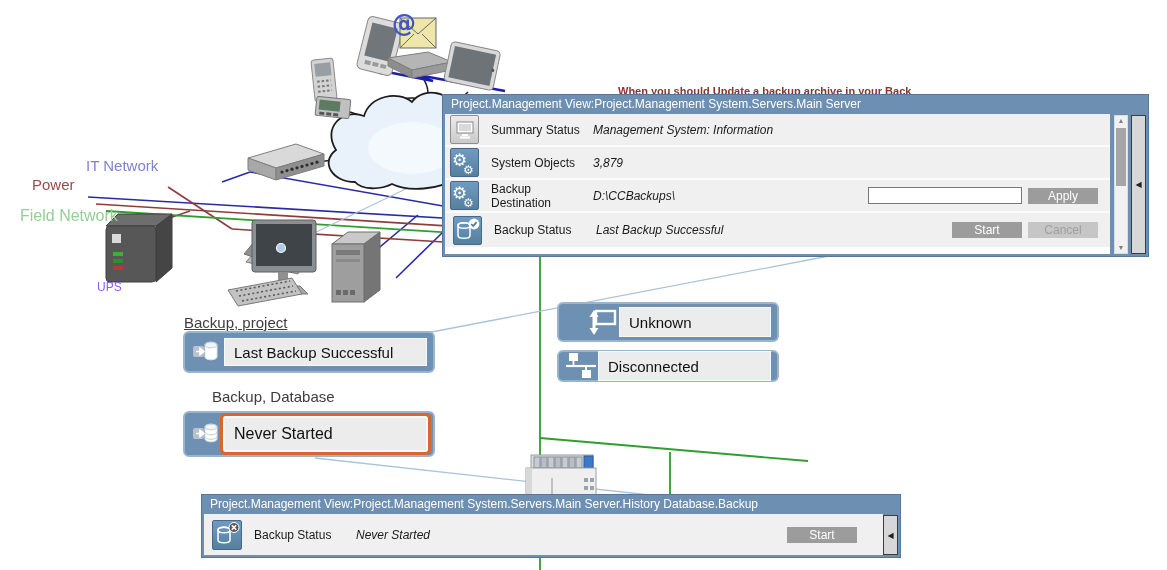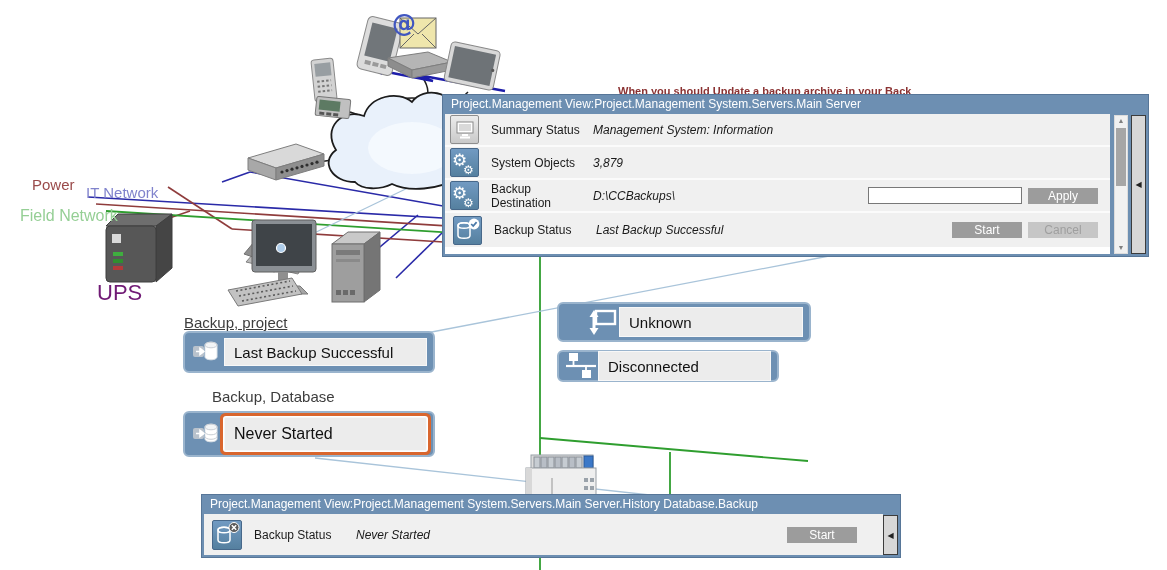--- a/index.html
+++ b/index.html
@@ -1,24 +1,24 @@
 <!DOCTYPE html>
 <html><head>
 <meta charset="utf-8">
 <style>
   html,body{margin:0;padding:0;background:#fff;}
   .stage{position:relative;width:1167px;height:570px;overflow:hidden;
          font-family:"Liberation Sans",sans-serif;background:#fff;}
   .abs{position:absolute;}
   
   .netlbl{position:absolute;font-size:15px;white-space:nowrap;}
-  .lbl-it{left:86px;top:157px;color:#8083cc;margin-top:27px;}
+  .lbl-it{left:86px;top:157px;color:#8083cc;}
   .lbl-power{left:32px;top:176px;color:#9a4a4a;}
   .lbl-field{left:20px;top:207px;color:#95cf95;font-size:16px;}
-  .lbl-ups{left:97px;top:280px;color:#701a75;font-size:22px;}
+  .lbl-ups{left:97px;top:280px;color:#8b5cf6;font-size:12px;}
   .grouplbl{position:absolute;font-size:15px;color:#3d3d3d;white-space:nowrap;}
   
   .clipnote{position:absolute;left:618px;top:83px;width:400px;height:11px;overflow:hidden;
             color:#8b3232;font-size:11px;font-weight:bold;line-height:16px;white-space:nowrap;}
   
   .sbox{position:absolute;display:flex;align-items:center;background:#6d90b3;
         border:2px solid #9ab4cd;border-radius:6px;box-sizing:border-box;padding:0 6px 0 5px;}
   .sbox .icon{flex:0 0 34px;display:flex;align-items:center;justify-content:center;}
   .sbox .val{flex:1;background:#ececec;border:1px solid #f8f8f8;color:#111;
              font-size:15px;display:flex;align-items:center;padding-left:9px;box-sizing:border-box;}
@@ -260,21 +260,21 @@
         <rect x="1" y="9" width="11" height="11" rx="2" fill="#b9c2cc"></rect>
         <path d="M4,14.5 h4 M8,11.5 l4,3 l-4,3 z" stroke="#fff" stroke-width="1.6" fill="#fff"></path>
         <path d="M13,8 a6,2.8 0 0 1 12,0 v12 a6,2.8 0 0 1 -12,0 z" fill="#ffffff" stroke="#dfe4e9"></path>
         <ellipse cx="19" cy="8" rx="6" ry="2.8" fill="#f2f4f6" stroke="#c9ced4"></ellipse>
         <path d="M13,13 a6,2.8 0 0 0 12,0 M13,17.5 a6,2.8 0 0 0 12,0" fill="none" stroke="#c9ced4"></path>
       </svg>
     </span>
     <span class="val h34 highlight">Never Started</span>
   </div>
 
-  <div class="sbox" style="left:557px;top:302px;width:254px;height:40px;padding-left:26px;">
+  <div class="sbox" style="left:557px;top:302px;width:222px;height:40px;padding-left:26px;">
     <span class="icon">
       <svg width="30" height="30" viewBox="0 0 30 30">
         <rect x="9" y="4" width="19" height="13" fill="none" stroke="#fff" stroke-width="2.4"></rect>
         <line x1="7" y1="10" x2="7" y2="22" stroke="#fff" stroke-width="3"></line>
         <polygon points="7,3 2.5,10 11.5,10" fill="#fff"></polygon>
         <polygon points="7,28 2.5,21 11.5,21" fill="#fff"></polygon>
       </svg>
     </span>
     <span class="val h30">Unknown</span>
   </div>

